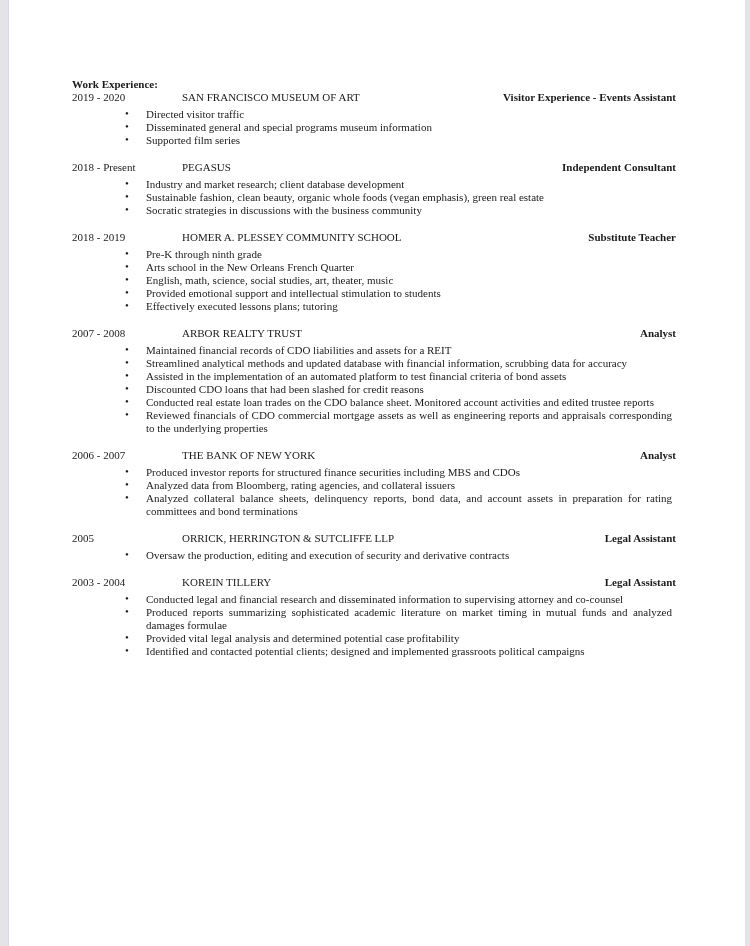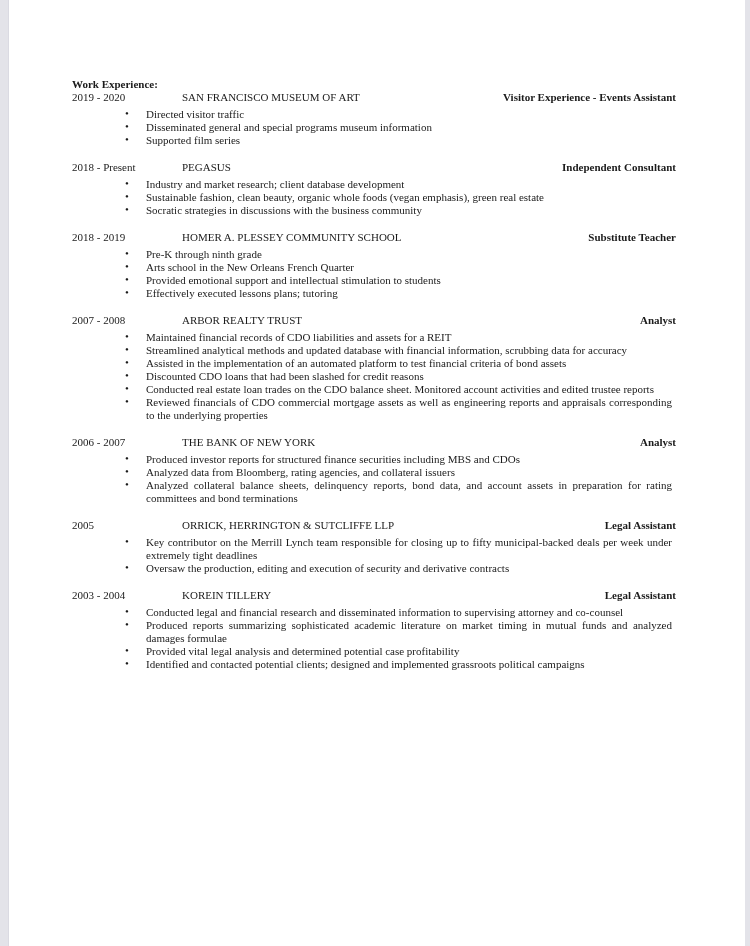--- a/index.html
+++ b/index.html
@@ -123,20 +123,21 @@
         </section>
         <section class="job">
           <div class="job-head">
             <span class="job-dates">2018 - 2019</span>
             <span class="job-company">HOMER A. PLESSEY COMMUNITY SCHOOL</span>
             <span class="job-title">Substitute Teacher</span>
           </div>
           <ul class="bullets">
             <li class="bullet">Pre-K through ninth grade</li>
             <li class="bullet">Arts school in the New Orleans French Quarter</li>
+            <li class="bullet">English, math, science, social studies, art, theater, music</li>
             <li class="bullet">Provided emotional support and intellectual stimulation to students</li>
             <li class="bullet">Effectively executed lessons plans; tutoring</li>
           </ul>
         </section>
         <section class="job">
           <div class="job-head">
             <span class="job-dates">2007 - 2008</span>
             <span class="job-company">ARBOR REALTY TRUST</span>
             <span class="job-title">Analyst</span>
           </div>
@@ -161,21 +162,20 @@
             <li class="bullet">Analyzed collateral balance sheets, delinquency reports, bond data, and account assets in preparation for rating committees and bond terminations</li>
           </ul>
         </section>
         <section class="job">
           <div class="job-head">
             <span class="job-dates">2005</span>
             <span class="job-company">ORRICK, HERRINGTON &amp; SUTCLIFFE LLP</span>
             <span class="job-title">Legal Assistant</span>
           </div>
           <ul class="bullets">
-            <li class="bullet">Key contributor on the Merrill Lynch team responsible for closing up to fifty municipal-backed deals per week under extremely tight deadlines</li>
             <li class="bullet">Oversaw the production, editing and execution of security and derivative contracts</li>
           </ul>
         </section>
         <section class="job">
           <div class="job-head">
             <span class="job-dates">2003 - 2004</span>
             <span class="job-company">KOREIN TILLERY</span>
             <span class="job-title">Legal Assistant</span>
           </div>
           <ul class="bullets">

